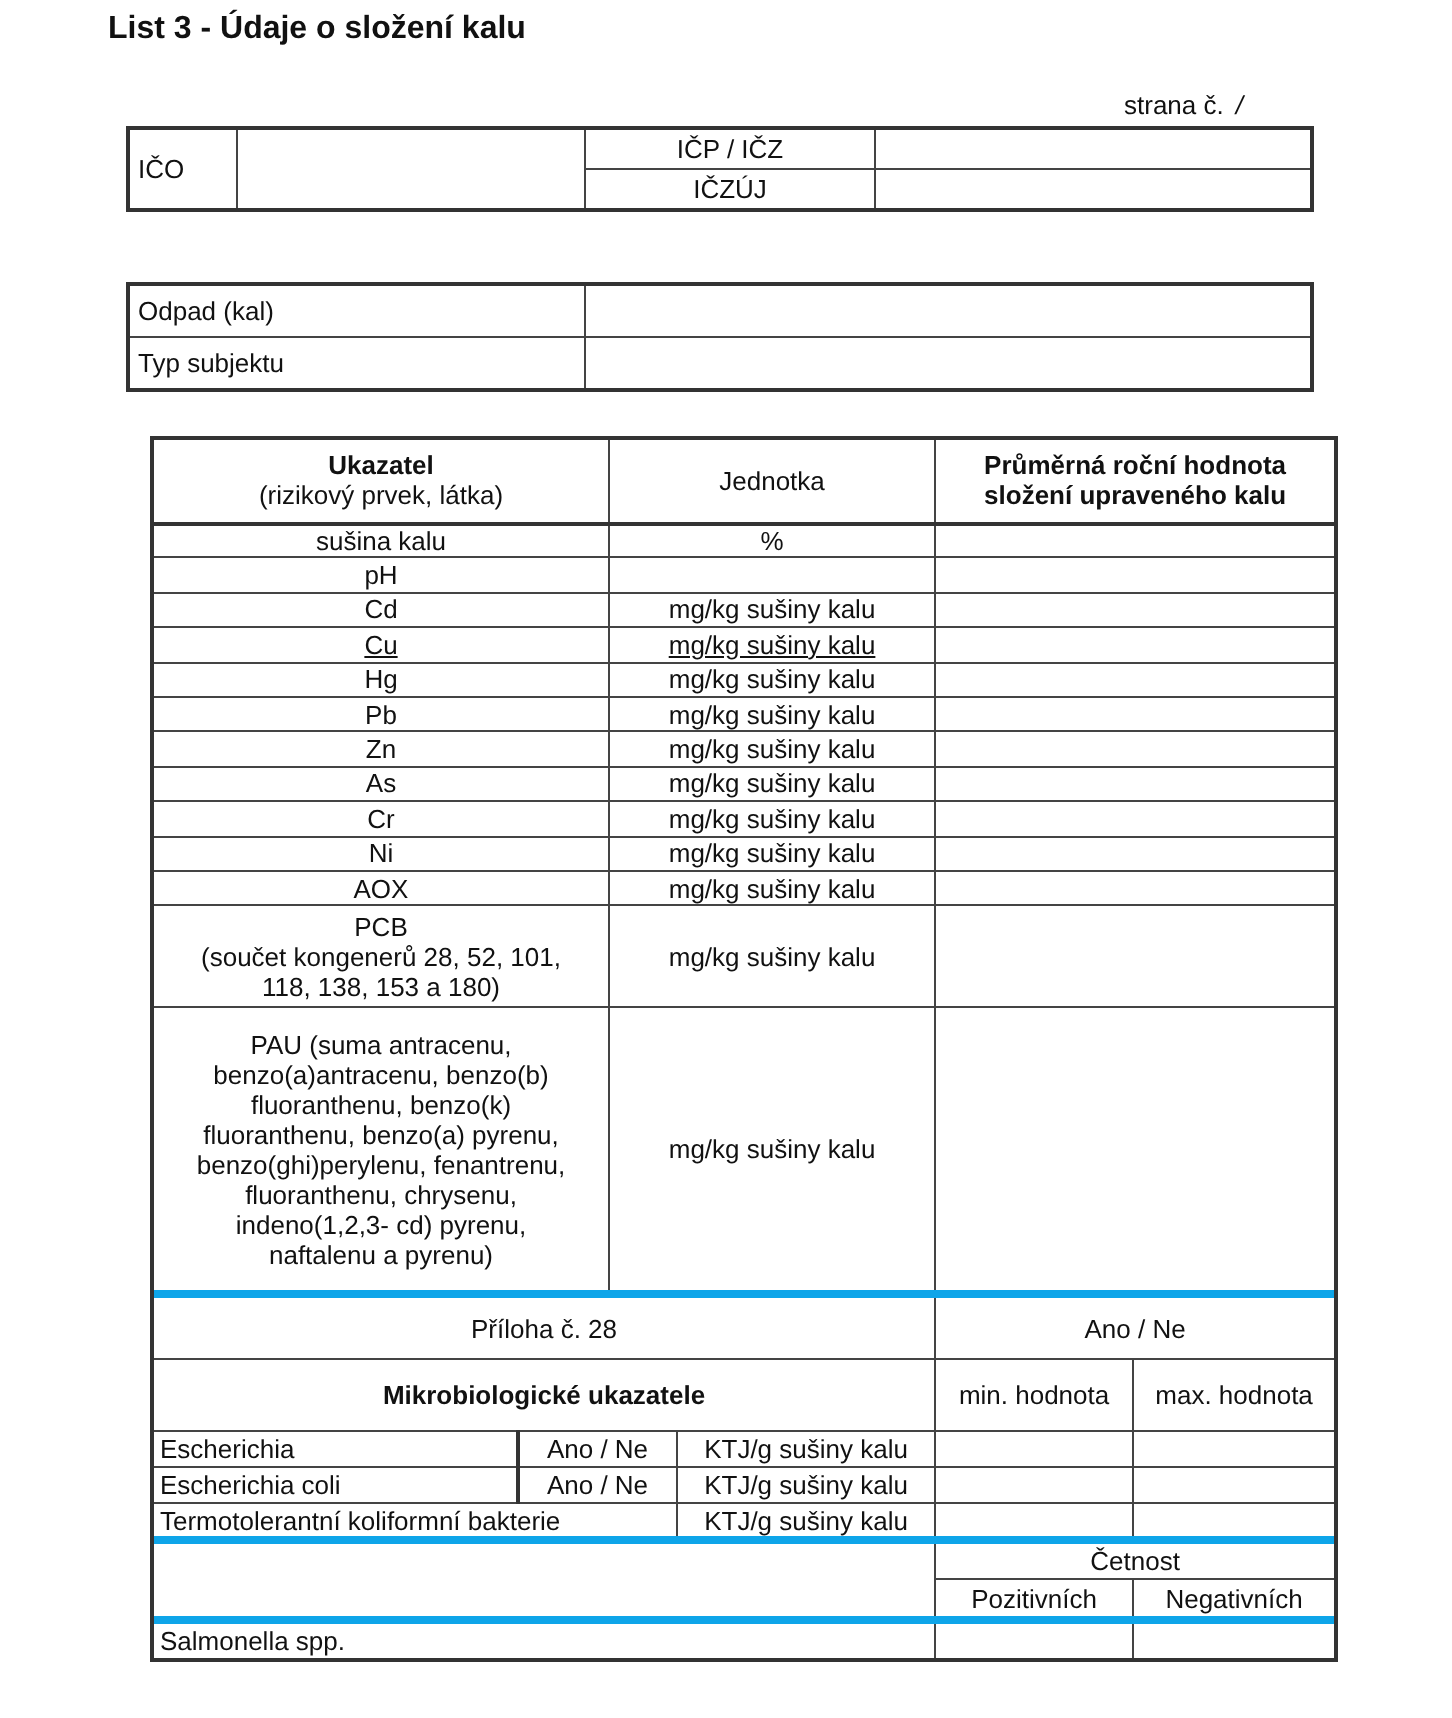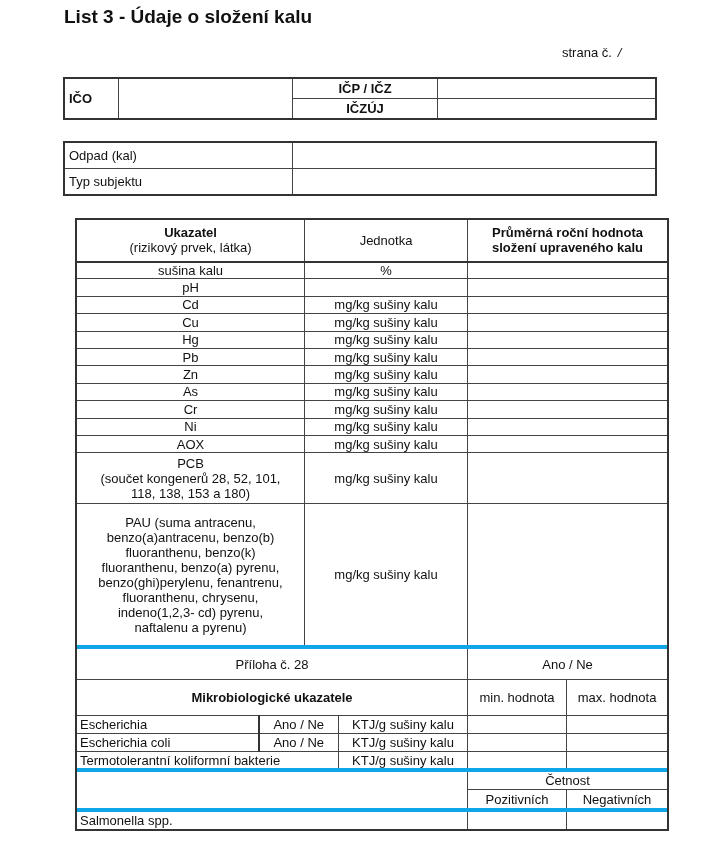--- a/index.html
+++ b/index.html
@@ -1,26 +1,26 @@
 <!DOCTYPE html>
 <html><head>
 <meta charset="utf-8">
 <style>
   html, body { margin:0; padding:0; background:#ffffff; }
   body { width:726px; height:859px; position:relative; font-family:"Liberation Sans", sans-serif; color:#111; font-size:13px; overflow:hidden; }
   .abs { position:absolute; }
-  .title { left:64px; top:6px; font-weight:bold; font-size:19px; }
+  .title { left:54px; top:6px; font-weight:bold; font-size:16px; }
   .page-no { left:562px; top:45px; font-size:13px; }
   .page-no i { font-style:italic; margin-left:6px; }
   table { border-collapse:collapse; position:absolute; table-layout:fixed; }
   td { border:1px solid #444; padding:0 4px; vertical-align:middle; line-height:15px; }
   .c { text-align:center; }
   .b { font-weight:bold; }
   .outer { outline:2px solid #333; outline-offset:-1px; }
-  #t1 { left:64px; top:78px; width:591px;font-weight:bold; }
+  #t1 { left:64px; top:64px; width:591px; }
   #t2 { left:64px; top:142px; width:591px;padding-left:28px; }
   #t3 { left:76px; top:219px; width:591px; }
   #t3 td { padding:0 3px; }
   .thick-top td { border-top:4px solid #0ea5e9; }
 </style>
 </head>
 <body>
 
 <div class="abs title">List 3 - Údaje o složení kalu</div>
 <div class="abs page-no"><span>strana č.</span><i>/</i></div>
@@ -94,21 +94,21 @@
       <tr style="height: 17.4px;">
         <td colspan="2" class="c">pH</td>
         <td colspan="2" class="c"></td>
         <td colspan="2"></td>
       </tr>
       <tr style="height: 17.4px;">
         <td colspan="2" class="c">Cd</td>
         <td colspan="2" class="c">mg/kg sušiny kalu</td>
         <td colspan="2"></td>
       </tr>
-      <tr style="height: 17.4px;">
+      <tr style="height: 17.4px; text-decoration: underline;">
         <td colspan="2" class="c">Cu</td>
         <td colspan="2" class="c">mg/kg sušiny kalu</td>
         <td colspan="2"></td>
       </tr>
       <tr style="height: 17.4px;">
         <td colspan="2" class="c">Hg</td>
         <td colspan="2" class="c">mg/kg sušiny kalu</td>
         <td colspan="2"></td>
       </tr>
       <tr style="height: 17.4px;">

